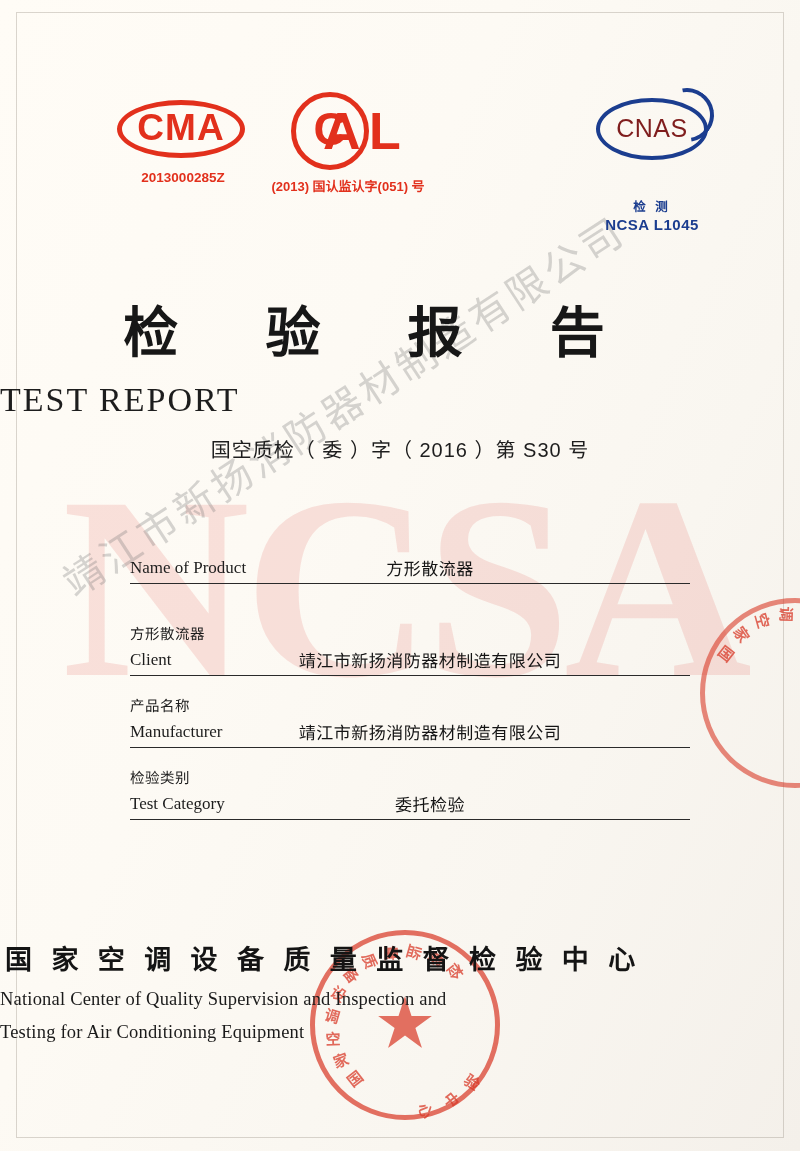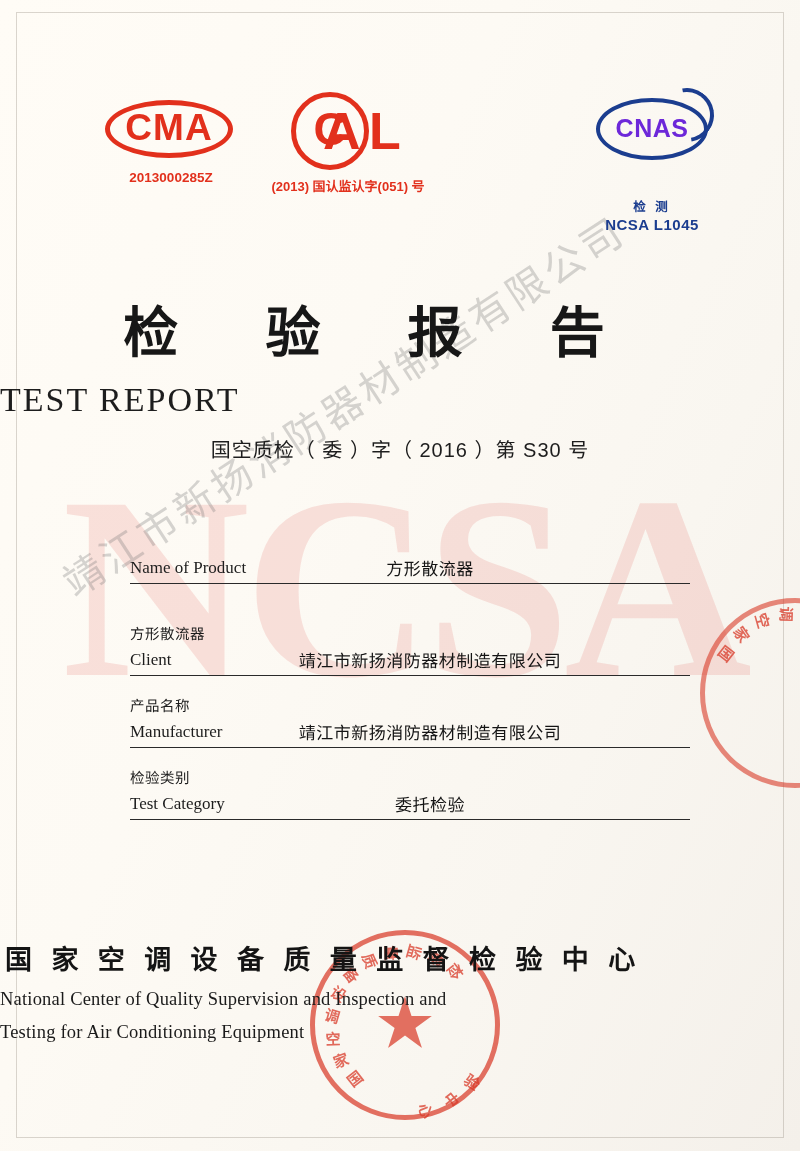--- a/index.html
+++ b/index.html
@@ -51,21 +51,21 @@
     text-align: center;
   }
   .logo-caption {
     font-family: "Liberation Sans", sans-serif;
     font-weight: bold;
     color: #e2301c;
     letter-spacing: 0px;
   }
 
   
-  #logo-cma { left: 96px; top: 0; width: 150px; }
+  #logo-cma { left: 108px; top: 0; width: 150px; }
   #cma-mark {
     position: relative;
     width: 132px;
     height: 66px;
     margin: 0 auto;
   }
   #cma-ellipse {
     position: absolute;
     left: 0; top: 4px;
     width: 128px; height: 58px;
@@ -163,23 +163,23 @@
     border: 4px solid #1b3d8f;
     border-radius: 50%;
     box-sizing: border-box;
   }
   #cnas-word {
     position: absolute;
     left: 8px; top: 2px;
     width: 112px; height: 62px;
     line-height: 60px;
     font-family: "Liberation Sans", sans-serif;
-    font-weight: bold;
+    font-weight: normal;
     font-size: 25px;
-    color: #6d28d9;
+    color: #7f1d1d;
     letter-spacing: 0.5px;
   }
   #cnas-swoosh {
     position: absolute;
     left: 72px; top: -8px;
     width: 46px; height: 46px;
     border: 4px solid #1b3d8f;
     border-radius: 50%;
     border-left-color: transparent;
     border-bottom-color: transparent;

